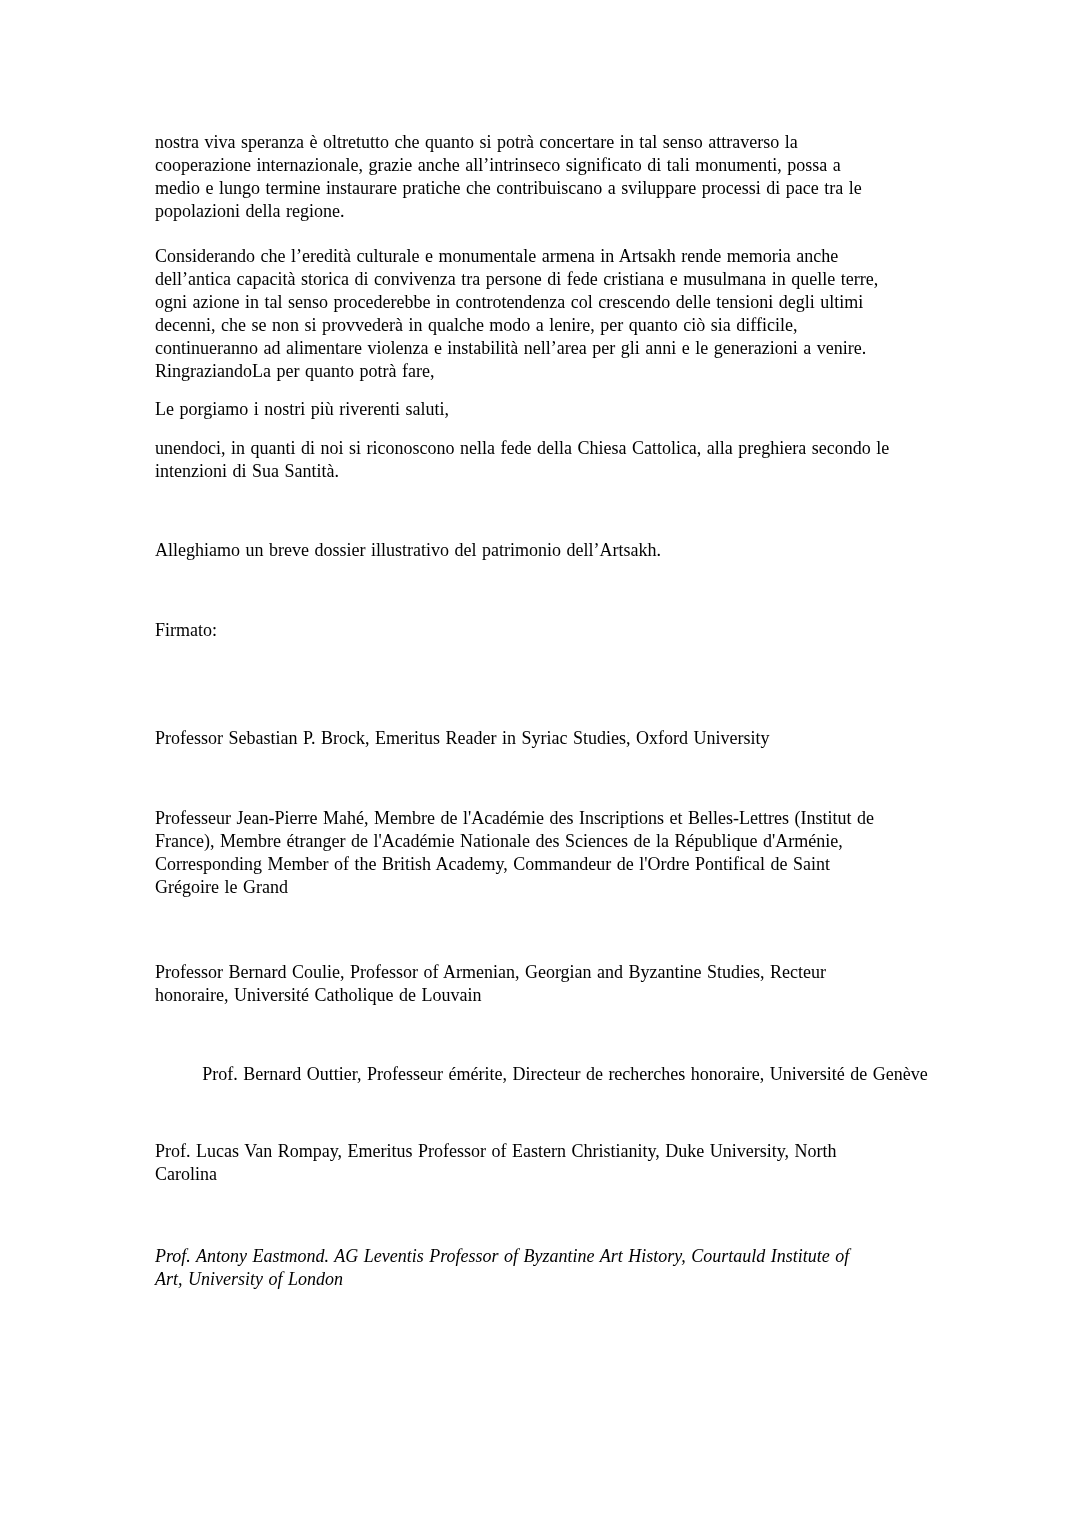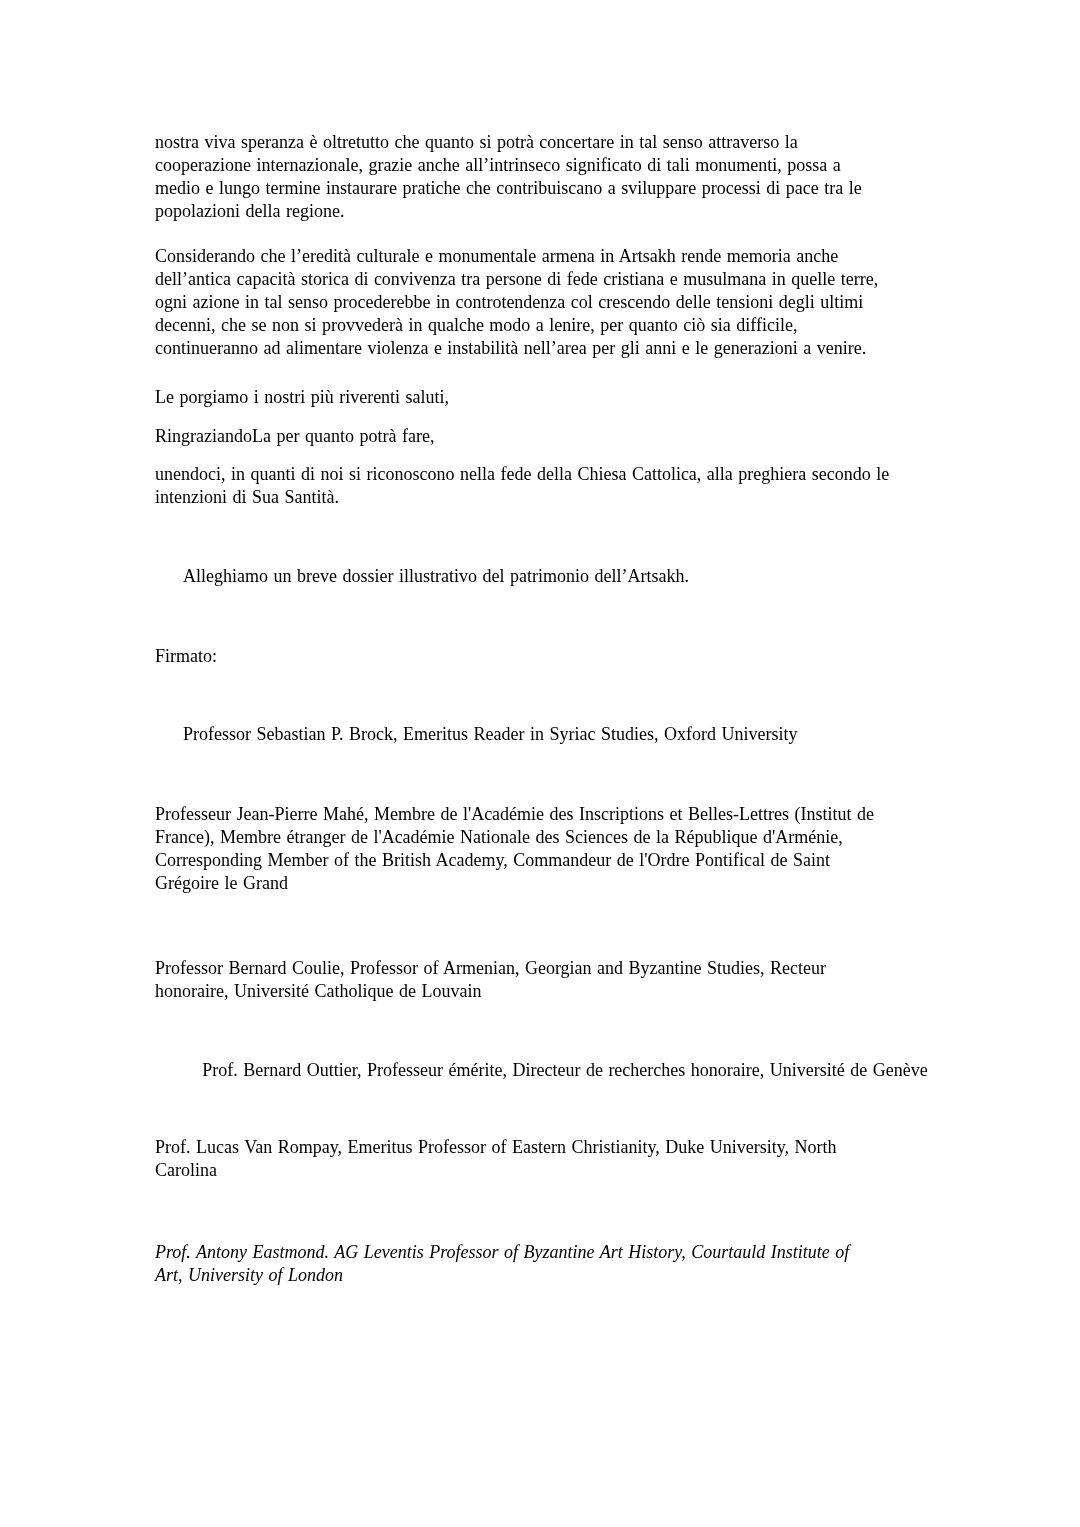--- a/index.html
+++ b/index.html
@@ -26,48 +26,48 @@
   }
   .doc-body {
     width: 820px;
   }
   .para {
     margin: 0;
     white-space: pre-line;
     word-spacing: 1px;
   }
   .mb-22 { margin-bottom: 22px; }
-  .mb-26 { margin-bottom: 26px; }
+  .mb-26 { }
   .mb-15 { margin-bottom: 15px; }
   .mb-16 { margin-bottom: 16px; }
   .mb-56 { margin-bottom: 56px; }
-  .mb-57 { margin-bottom: 57px; margin-left: 28px; }
-  .mb-55 { margin-bottom: 55px; }
+  .mb-57 { margin-bottom: 57px; }
+  .mb-55 { margin-bottom: 85px; }
   .mb-62 { margin-bottom: 62px; }
   .mb-58 { margin-bottom: 58px; }
   .mb-54 { margin-bottom: 54px; text-align: center; }
   .mb-59 { margin-bottom: 59px; }
   .mb-0  { margin-bottom: 0; font-style: italic; }
 </style>
 </head>
 <body>
 
 <div class="page">
   <div class="doc-body">
     <p class="para mb-22">nostra viva speranza è oltretutto che quanto si potrà concertare in tal senso attraverso la
 cooperazione internazionale, grazie anche all’intrinseco significato di tali monumenti, possa a
 medio e lungo termine instaurare pratiche che contribuiscano a sviluppare processi di pace tra le
 popolazioni della regione.</p>
     <p class="para mb-26">Considerando che l’eredità culturale e monumentale armena in Artsakh rende memoria anche
 dell’antica capacità storica di convivenza tra persone di fede cristiana e musulmana in quelle terre,
 ogni azione in tal senso procederebbe in controtendenza col crescendo delle tensioni degli ultimi
 decenni, che se non si provvederà in qualche modo a lenire, per quanto ciò sia difficile,
 continueranno ad alimentare violenza e instabilità nell’area per gli anni e le generazioni a venire.</p>
+    <p class="para mb-15">RingraziandoLa per quanto potrà fare,</p>
     <p class="para mb-16">Le porgiamo i nostri più riverenti saluti,</p>
-    <p class="para mb-15">RingraziandoLa per quanto potrà fare,</p>
     <p class="para mb-56">unendoci, in quanti di noi si riconoscono nella fede della Chiesa Cattolica, alla preghiera secondo le
 intenzioni di Sua Santità.</p>
     <p class="para mb-57">Alleghiamo un breve dossier illustrativo del patrimonio dell’Artsakh.</p>
     <p class="para mb-55">Firmato:</p>
     <p class="para mb-57">Professor Sebastian P. Brock, Emeritus Reader in Syriac Studies, Oxford University</p>
     <p class="para mb-62">Professeur Jean-Pierre Mahé, Membre de l'Académie des Inscriptions et Belles-Lettres (Institut de
 France), Membre étranger de l'Académie Nationale des Sciences de la République d'Arménie,
 Corresponding Member of the British Academy, Commandeur de l'Ordre Pontifical de Saint
 Grégoire le Grand</p>
     <p class="para mb-56">Professor Bernard Coulie, Professor of Armenian, Georgian and Byzantine Studies, Recteur

